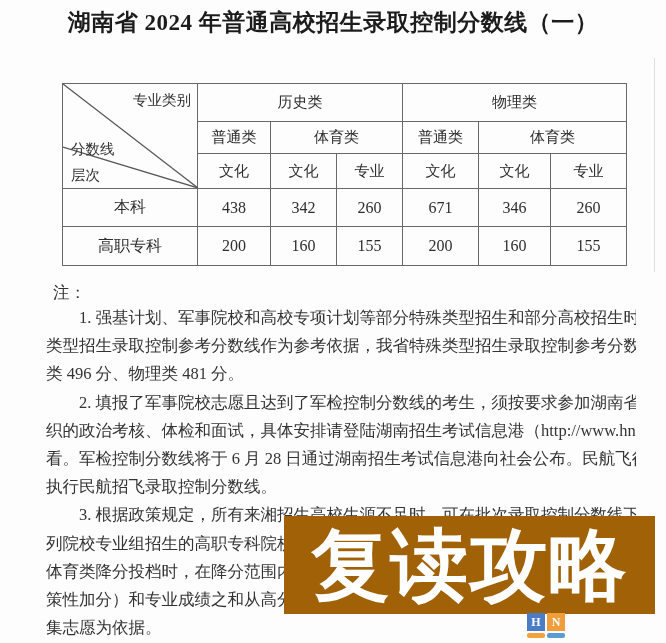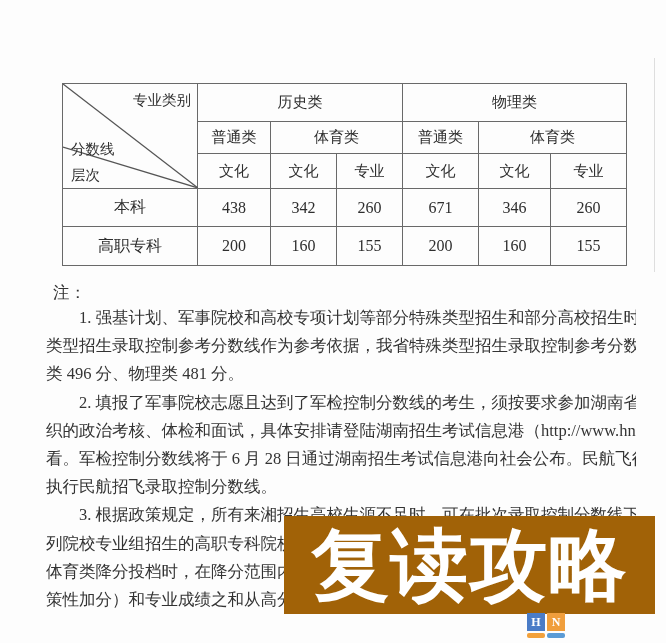--- a/index.html
+++ b/index.html
@@ -52,20 +52,21 @@
   #logo .bars{margin-top:2px;height:5px;}
   #logo .bar{display:inline-block;width:18px;height:5px;border-radius:2px;vertical-align:top;}
   #logo .bar.o{background:#f2a13c;margin-right:2px;}
   #logo .bar.b{background:#5b9bd5;}
 </style>
 </head>
 <body>
 
 <div id="page">
 
+  <div id="title">湖南省 2024 年普通高校招生录取控制分数线（一）</div>
 
   <div id="edge-line"></div>
 
   <table class="score">
     <colgroup>
       <col style="width:135px">
         <col style="width:73px">
         <col style="width:66px">
       <col style="width:66px">
         <col style="width:76px">
@@ -127,20 +128,21 @@
     <div class="line">类型招生录取控制参考分数线作为参考依据，我省特殊类型招生录取控制参考分数线为历史</div>
     <div class="line">类 496 分、物理类 481 分。</div>
     <div class="line ind">2. 填报了军事院校志愿且达到了军检控制分数线的考生，须按要求参加湖南省军区组</div>
     <div class="line">织的政治考核、体检和面试，具体安排请登陆湖南招生考试信息港（http://www.hneeb.cn）查</div>
     <div class="line">看。军检控制分数线将于 6 月 28 日通过湖南招生考试信息港向社会公布。民航飞行学员招生</div>
     <div class="line">执行民航招飞录取控制分数线。</div>
     <div class="line ind">3. 根据政策规定，所有来湘招生高校生源不足时，可在批次录取控制分数线下 20 分（单</div>
     <div class="line">列院校专业组招生的高职专科院校的特</div>
     <div class="line">体育类降分投档时，在降分范围内（文</div>
     <div class="line">策性加分）和专业成绩之和从高分到低</div>
+    <div class="line">集志愿为依据。</div>
   </div>
 
   <div id="banner" style="background: #a16207;">
     <span class="btxt" style="color: rgb(255, 255, 255);">复读攻略</span>
   </div>
 
   <div id="logo">
     <span class="sq h">H</span><span class="sq n">N</span>
     <div class="bars">
       <span class="bar o"></span><span class="bar b"></span>

